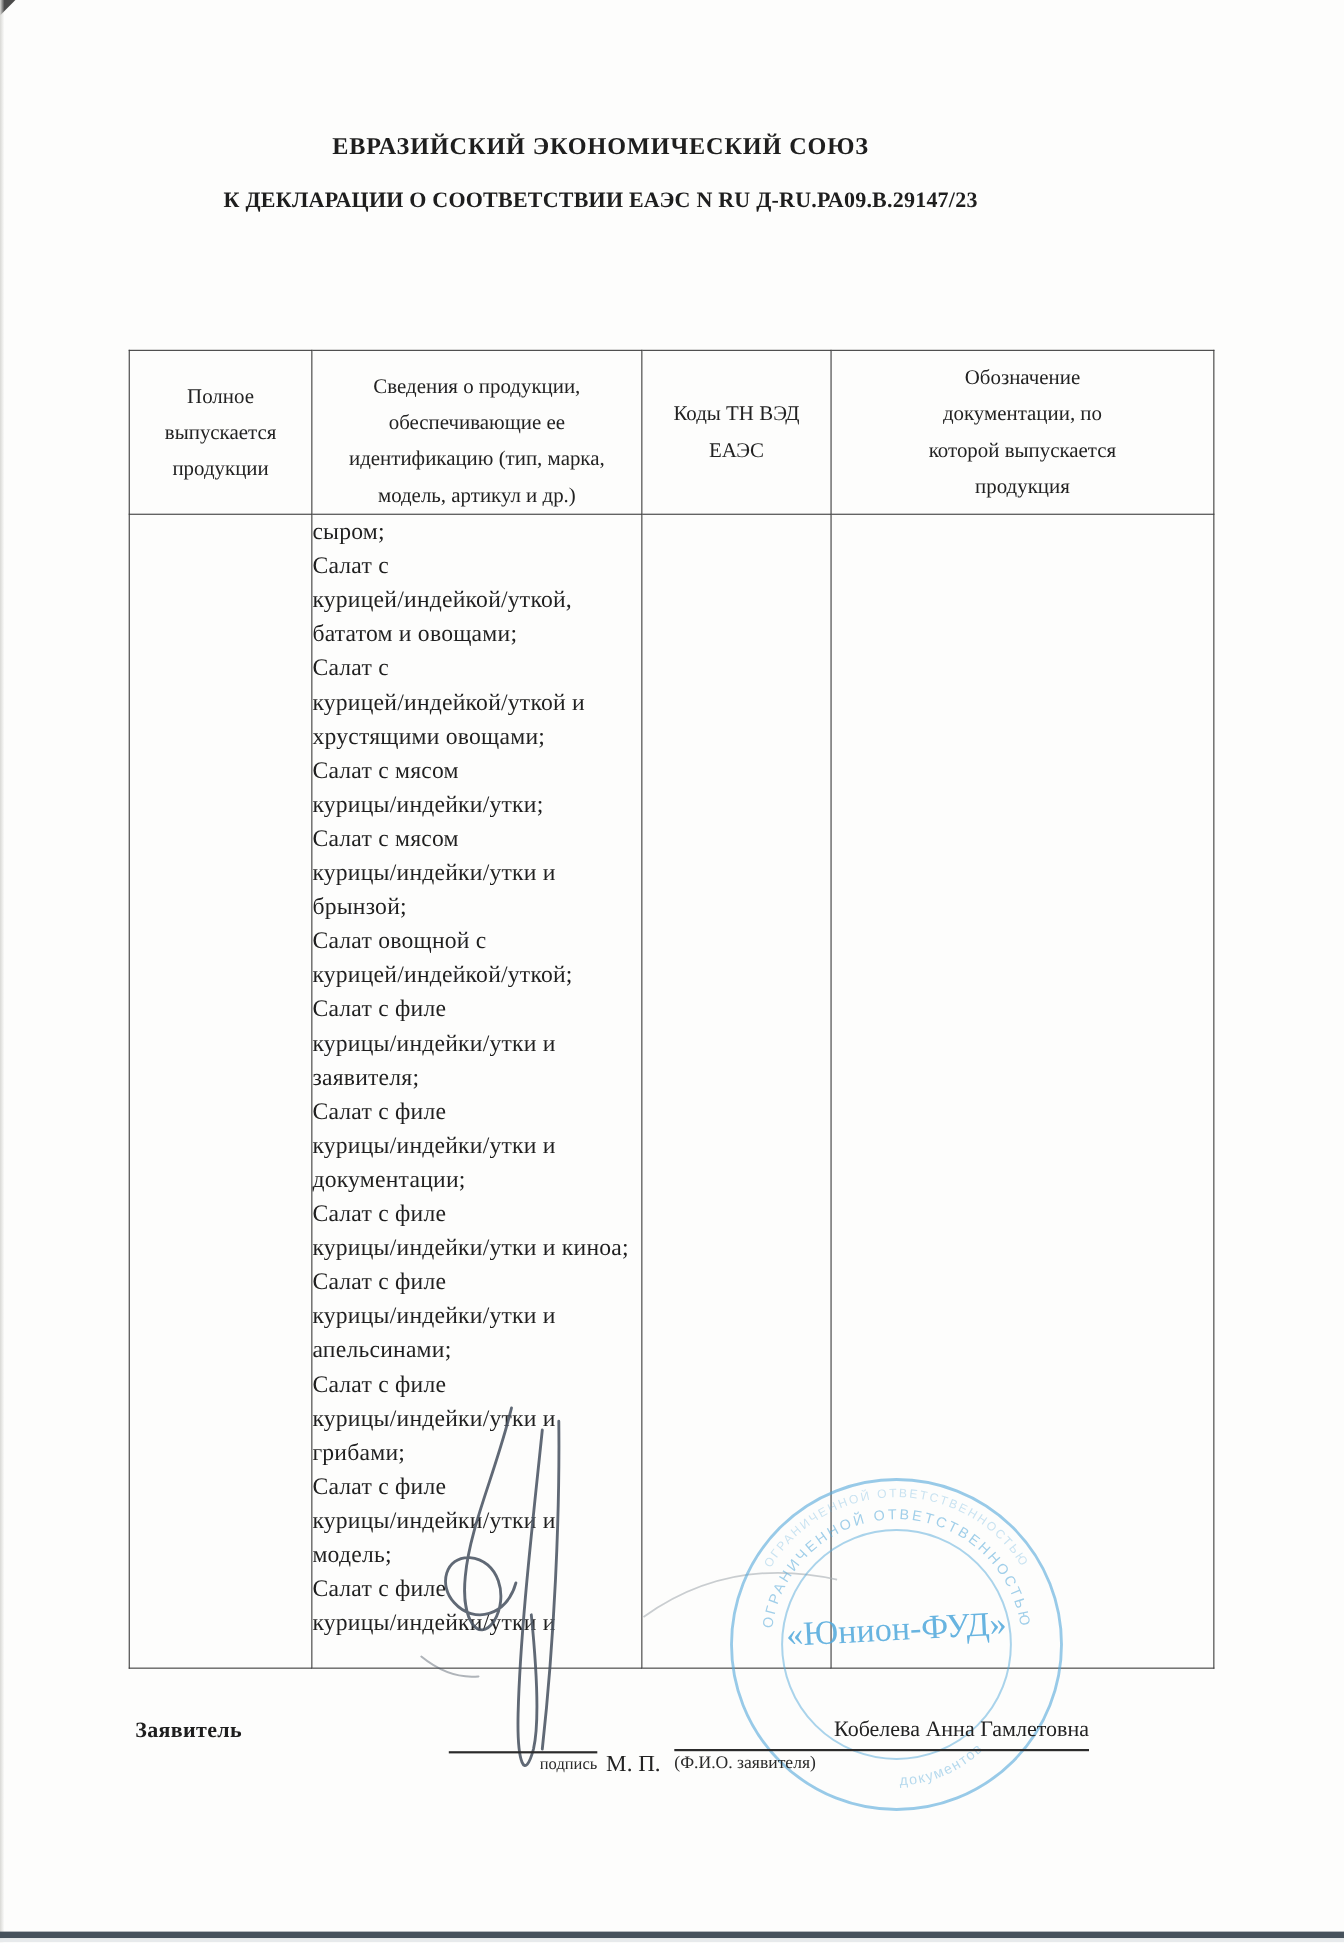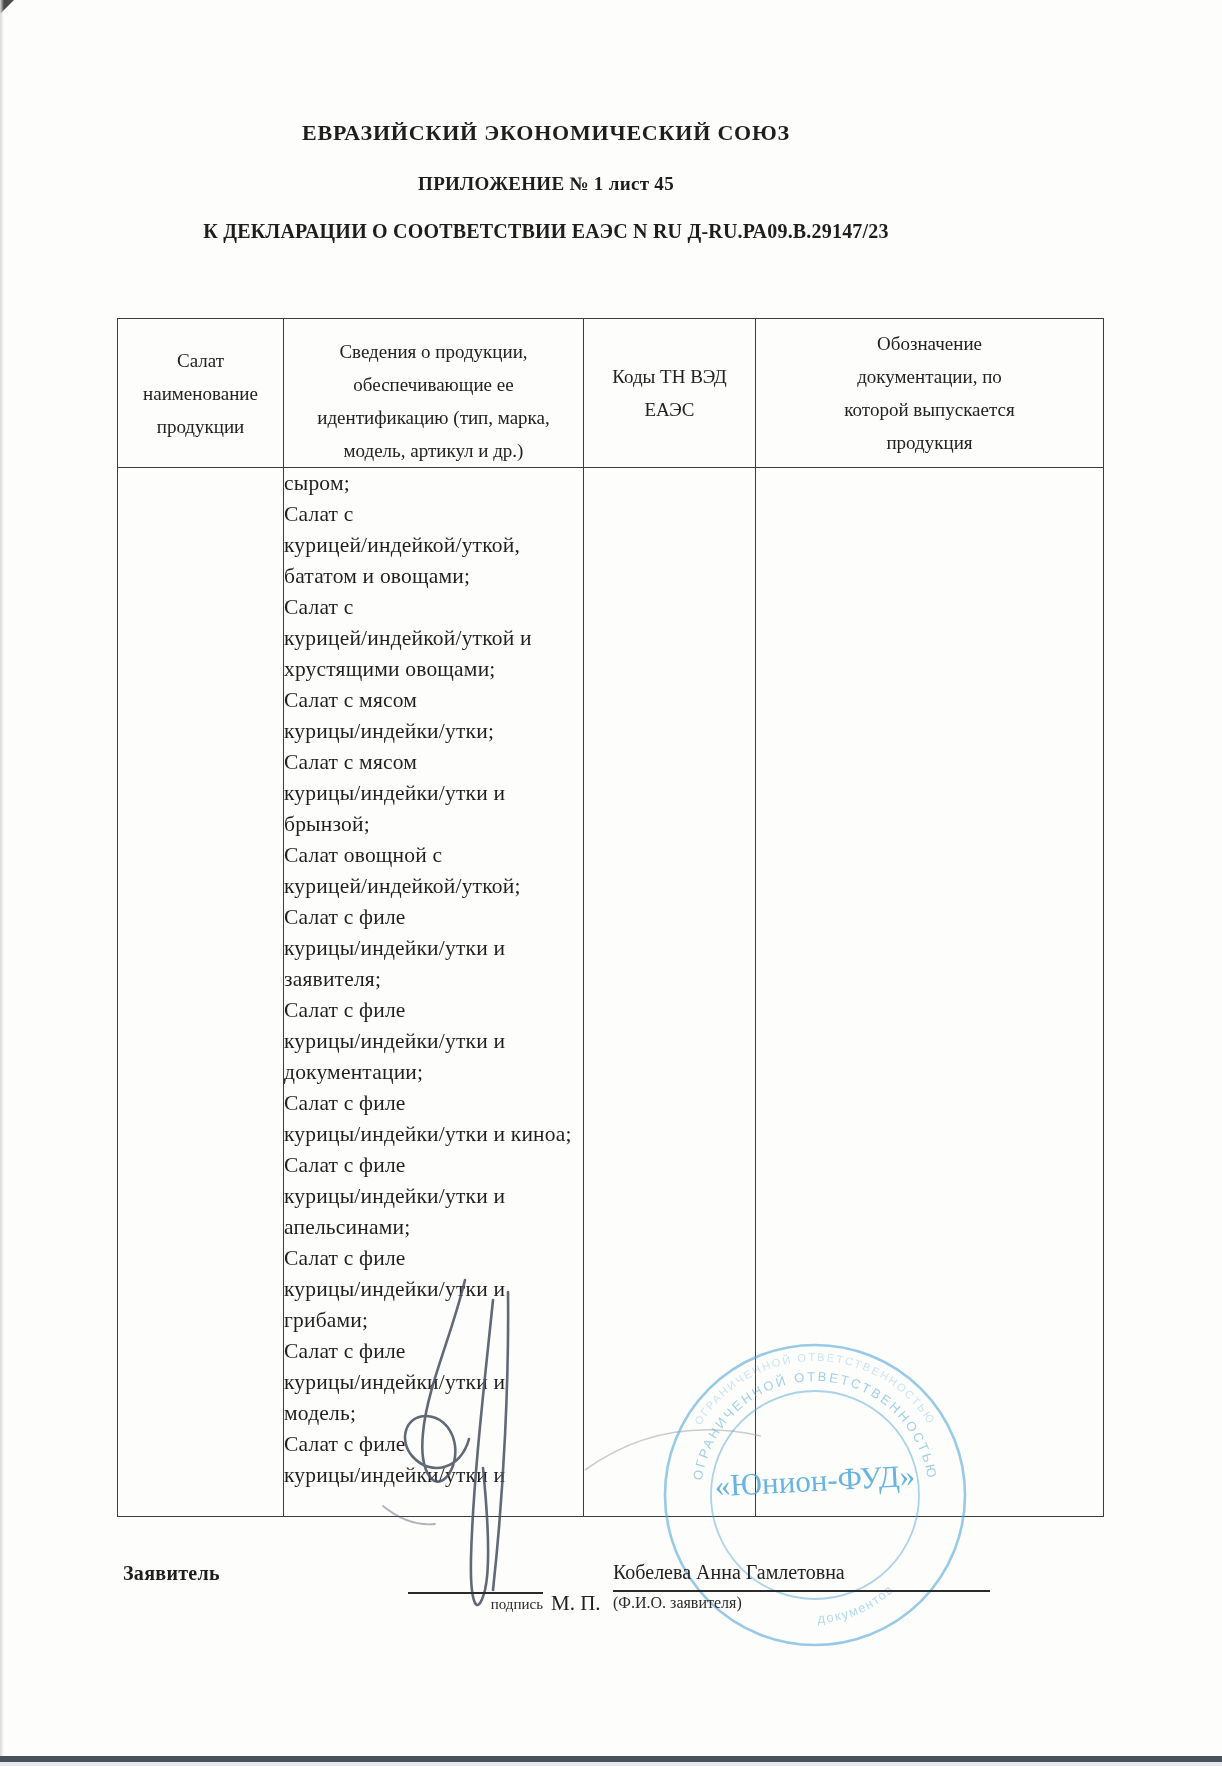--- a/index.html
+++ b/index.html
@@ -33,54 +33,53 @@
   th .hdr.c4{max-width:205px;}
   td.products{padding:13px 8px 12px 13px;}
   .product-line{font-size:21.5px;line-height:31px;white-space:nowrap;color:#1f1f1f;letter-spacing:.2px;}
   tbody td{height:1048px;margin-left:48px;}
 
   
   .applicant-label{position:absolute;left:123px;top:1562px;font-size:20px;font-weight:bold;letter-spacing:.3px;}
   .sig-line{position:absolute;left:408px;top:1592px;width:135px;border-top:2px solid #2b2b2b;}
   .sig-caption{position:absolute;left:408px;top:1596px;width:135px;text-align:right;font-size:15px;color:#2a2a2a;}
   .mp-label{position:absolute;left:551px;top:1591px;font-size:21px;color:#222;}
-  .name-text{position:absolute;left:613px;top:1561px;width:377px;text-align:left;font-size:20px;color:#222;}
+  .name-text{position:absolute;left:613px;top:1561px;width:377px;text-align:right;font-size:20px;color:#222;}
   .name-line{position:absolute;left:613px;top:1590px;width:377px;border-top:2px solid #2b2b2b;}
   .name-caption{position:absolute;left:613px;top:1594px;width:377px;text-align:left;font-size:16px;color:#2a2a2a;}
 
   
   .signature-svg{position:absolute;left:365px;top:1258px;}
   .stamp-svg{position:absolute;left:635px;top:1315px;}
   .pencil-arc-svg{position:absolute;left:583px;top:1412px;}
 </style>
 </head>
 <body>
 
 <div class="page">
 
   <div class="corner-mark"></div>
   <div class="edge-left"></div>
 
   <div class="titles">
     <div class="title-1">ЕВРАЗИЙСКИЙ ЭКОНОМИЧЕСКИЙ СОЮЗ</div>
-    <div class="title-2">ПРИЛОЖЕНИЕ № 1 лист 45</div>
     <div class="title-3">К ДЕКЛАРАЦИИ О СООТВЕТСТВИИ ЕАЭС N RU Д-RU.РА09.В.29147/23</div>
   </div>
 
   <table class="decl">
     <colgroup>
       <col style="width:166px">
         <col style="width:300px">
         <col style="width:172px">
         <col style="width:348px">
     </colgroup>
     <thead>
       <tr>
         <th>
-          <span class="hdr c1">Салат наименование продукции</span>
+          <span class="hdr c1">Полное выпускается продукции</span>
         </th>
         <th>
           <span class="hdr c2">Сведения о продукции, обеспечивающие ее идентификацию (тип, марка, модель, артикул и др.)</span>
         </th>
         <th>
           <span class="hdr c3">Коды ТН ВЭД ЕАЭС</span>
         </th>
         <th>
           <span class="hdr c4">Обозначение документации, по которой выпускается продукция</span>
         </th>

